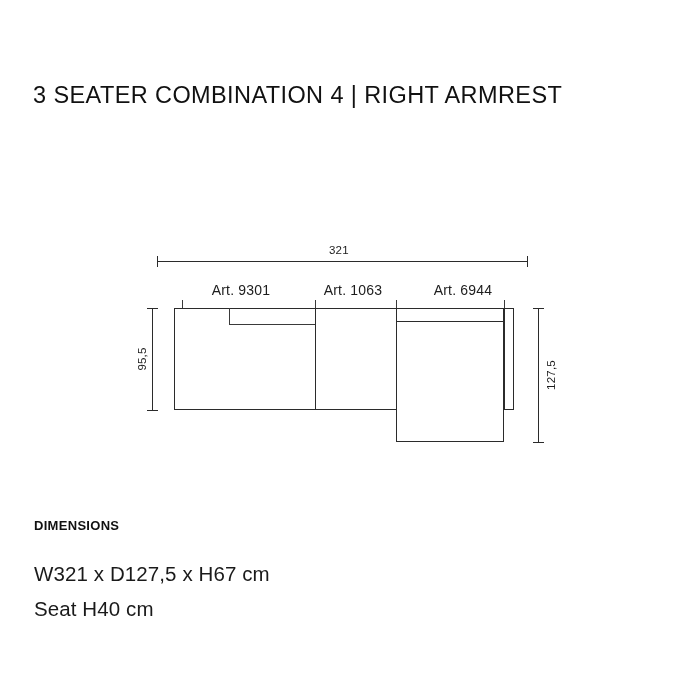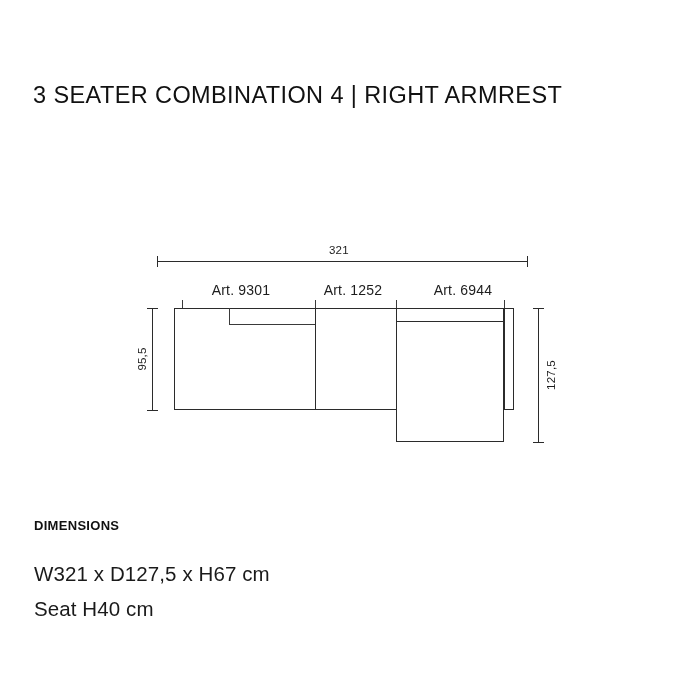--- a/index.html
+++ b/index.html
@@ -106,21 +106,21 @@
 <div id="page-title">3 SEATER COMBINATION 4 | RIGHT ARMREST</div>
 
 <div id="diagram">
 
   <div class="line-h" style="left:157px; top:25px; width:371px;"></div>
   <div class="line-v" style="left:157px; top:20px; height:11px;"></div>
   <div class="line-v" style="left:527px; top:20px; height:11px;"></div>
   <div class="dim-label" style="left:329px; top:8px;">321</div>
 
   <div class="art-label" style="left:186px; top:46px; width:110px;">Art. 9301</div>
-  <div class="art-label" style="left:298px; top:46px; width:110px;">Art. 1252</div>
+  <div class="art-label" style="left:298px; top:46px; width:110px;">Art. 1063</div>
   <div class="art-label" style="left:408px; top:46px; width:110px;">Art. 6944</div>
 
   <div class="line-v thin" style="left:182px; top:64px; height:8px;"></div>
   <div class="line-v thin" style="left:315px; top:64px; height:8px;"></div>
   <div class="line-v thin" style="left:396px; top:64px; height:8px;"></div>
   <div class="line-v thin" style="left:504px; top:64px; height:8px;"></div>
 
   <div class="sofa-box" style="left:174px; top:72px; width:142px; height:102px;"></div>
 
   <div class="line-h thin" style="left:229px; top:88px; width:87px;"></div>

